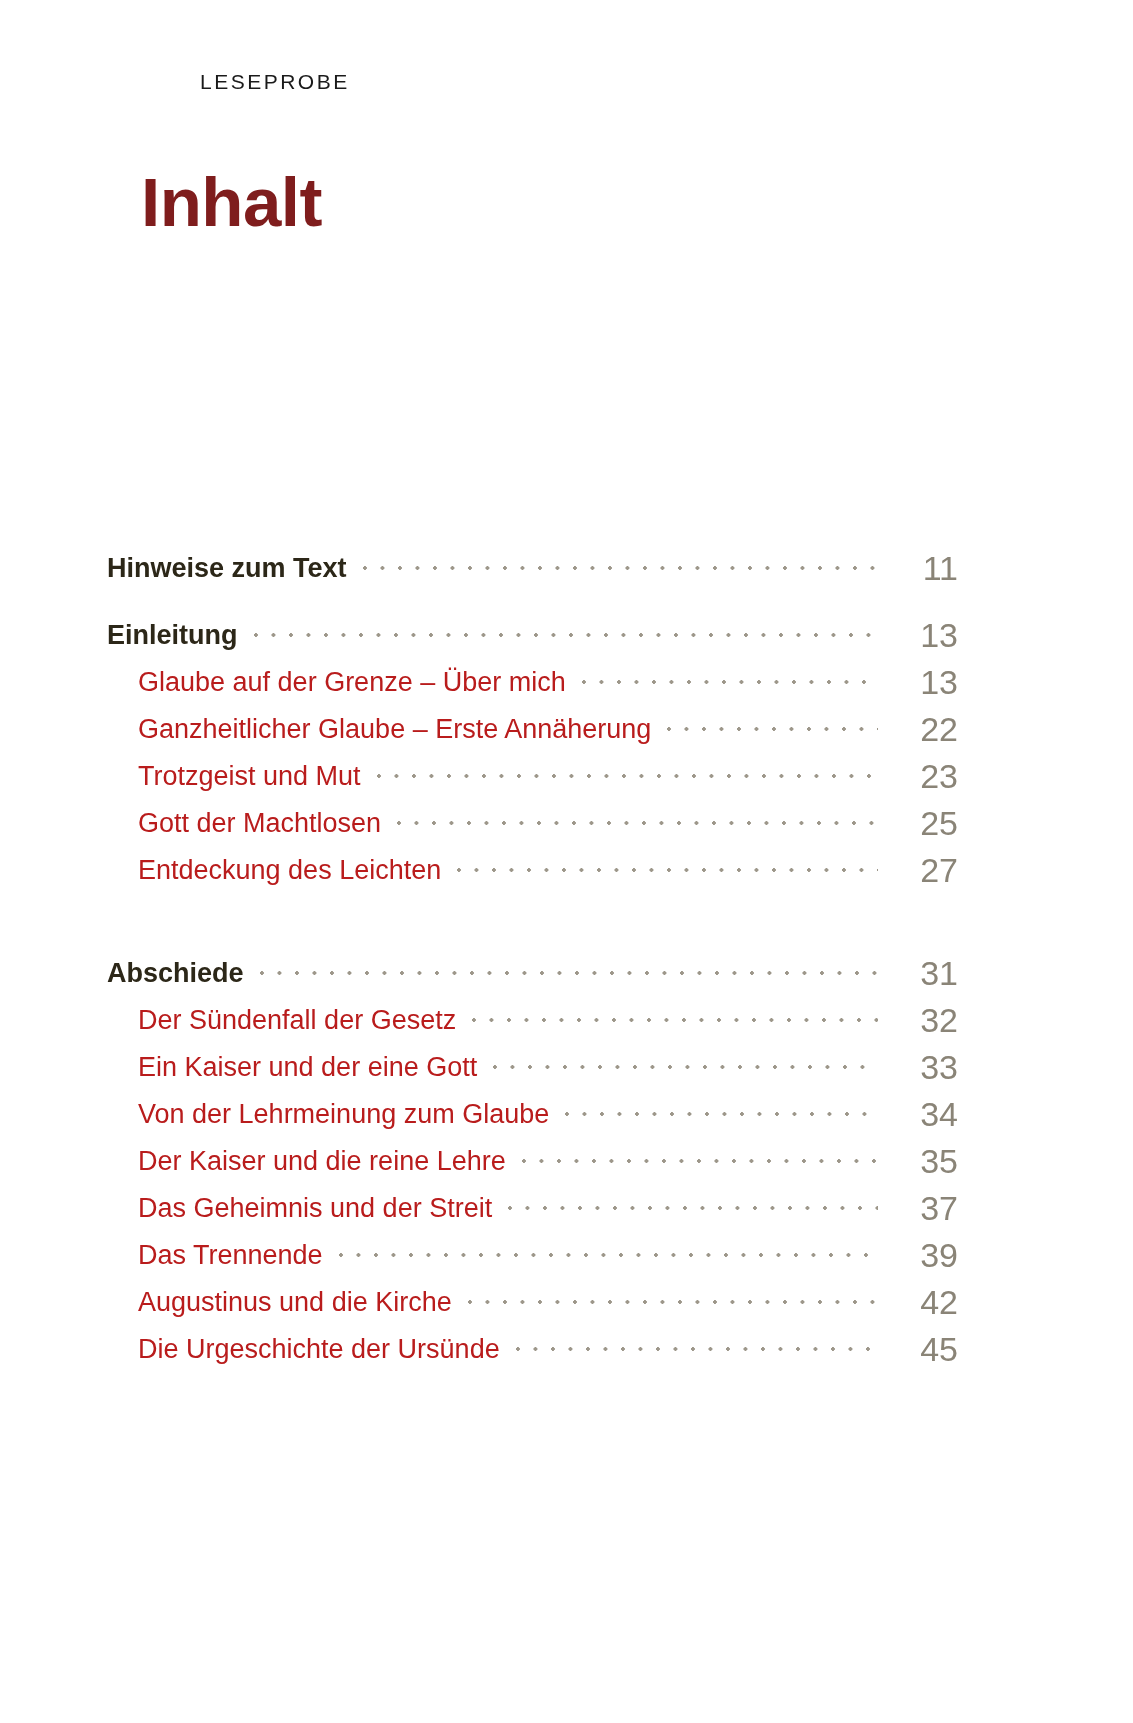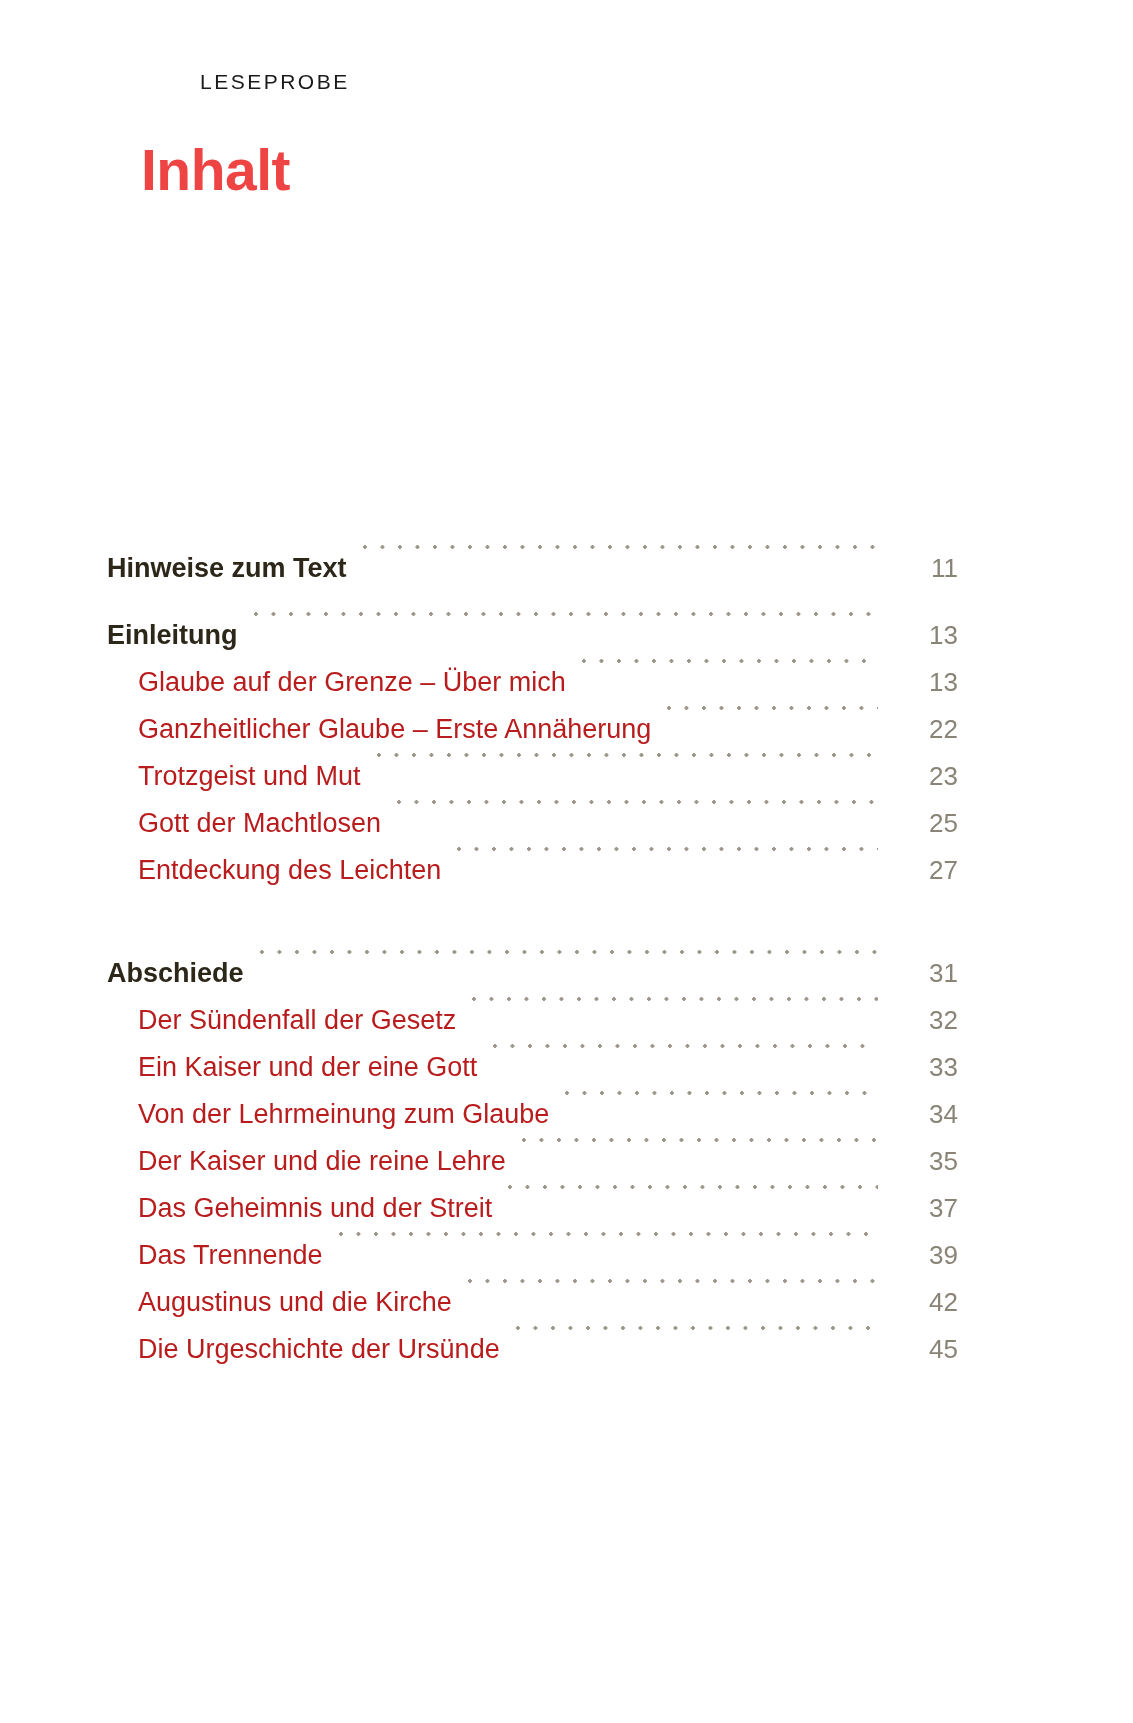--- a/index.html
+++ b/index.html
@@ -23,38 +23,38 @@
     left: 200px;
     top: 70px;
     font-size: 21px;
     letter-spacing: 2.5px;
     color: #1a1a1a;
     line-height: 1.1;
   }
   .page-title {
     position: absolute;
     left: 141px;
-    top: 104px;
-    font-size: 57px;
+    top: 122px;
+    font-size: 69px;
     font-weight: 700;
     letter-spacing: -0.5px;
-    color: #ef4444;
+    color: #7f1d1d;
     line-height: 1;
   }
   .toc {
     position: absolute;
     left: 107px;
     top: 545px;
     width: 851px;
   }
   .toc-group + .toc-group { margin-top: 20px; }
   .toc-group:nth-child(3) { margin-top: 56px; }
   .toc-row {
     display: flex;
-    align-items: flex-start;
+    align-items: center;
     height: 47px;
     white-space: nowrap;
   }
   .toc-row.sub { padding-left: 31px; }
   .toc-label {
     font-size: 27px;
     line-height: 47px;
     color: #b91c1c;
     flex: 0 0 auto;
   }
@@ -68,21 +68,21 @@
     margin: 0 30px 0 16px;
     background-image: radial-gradient(circle at 2px 2px, #9d978a 1.7px, transparent 2px);
     background-size: 17.5px 5px;
     background-repeat: repeat-x;
     background-position: left bottom;
   }
   .toc-page {
     flex: 0 0 auto;
     width: 50px;
     text-align: right;
-    font-size: 26px;
+    font-size: 34px;
     font-weight: 300;
     line-height: 47px;
     color: #8a8477;
   }
 </style>
 </head>
 <body>
 
 <div class="page">
   <div class="kicker">LESEPROBE</div>

